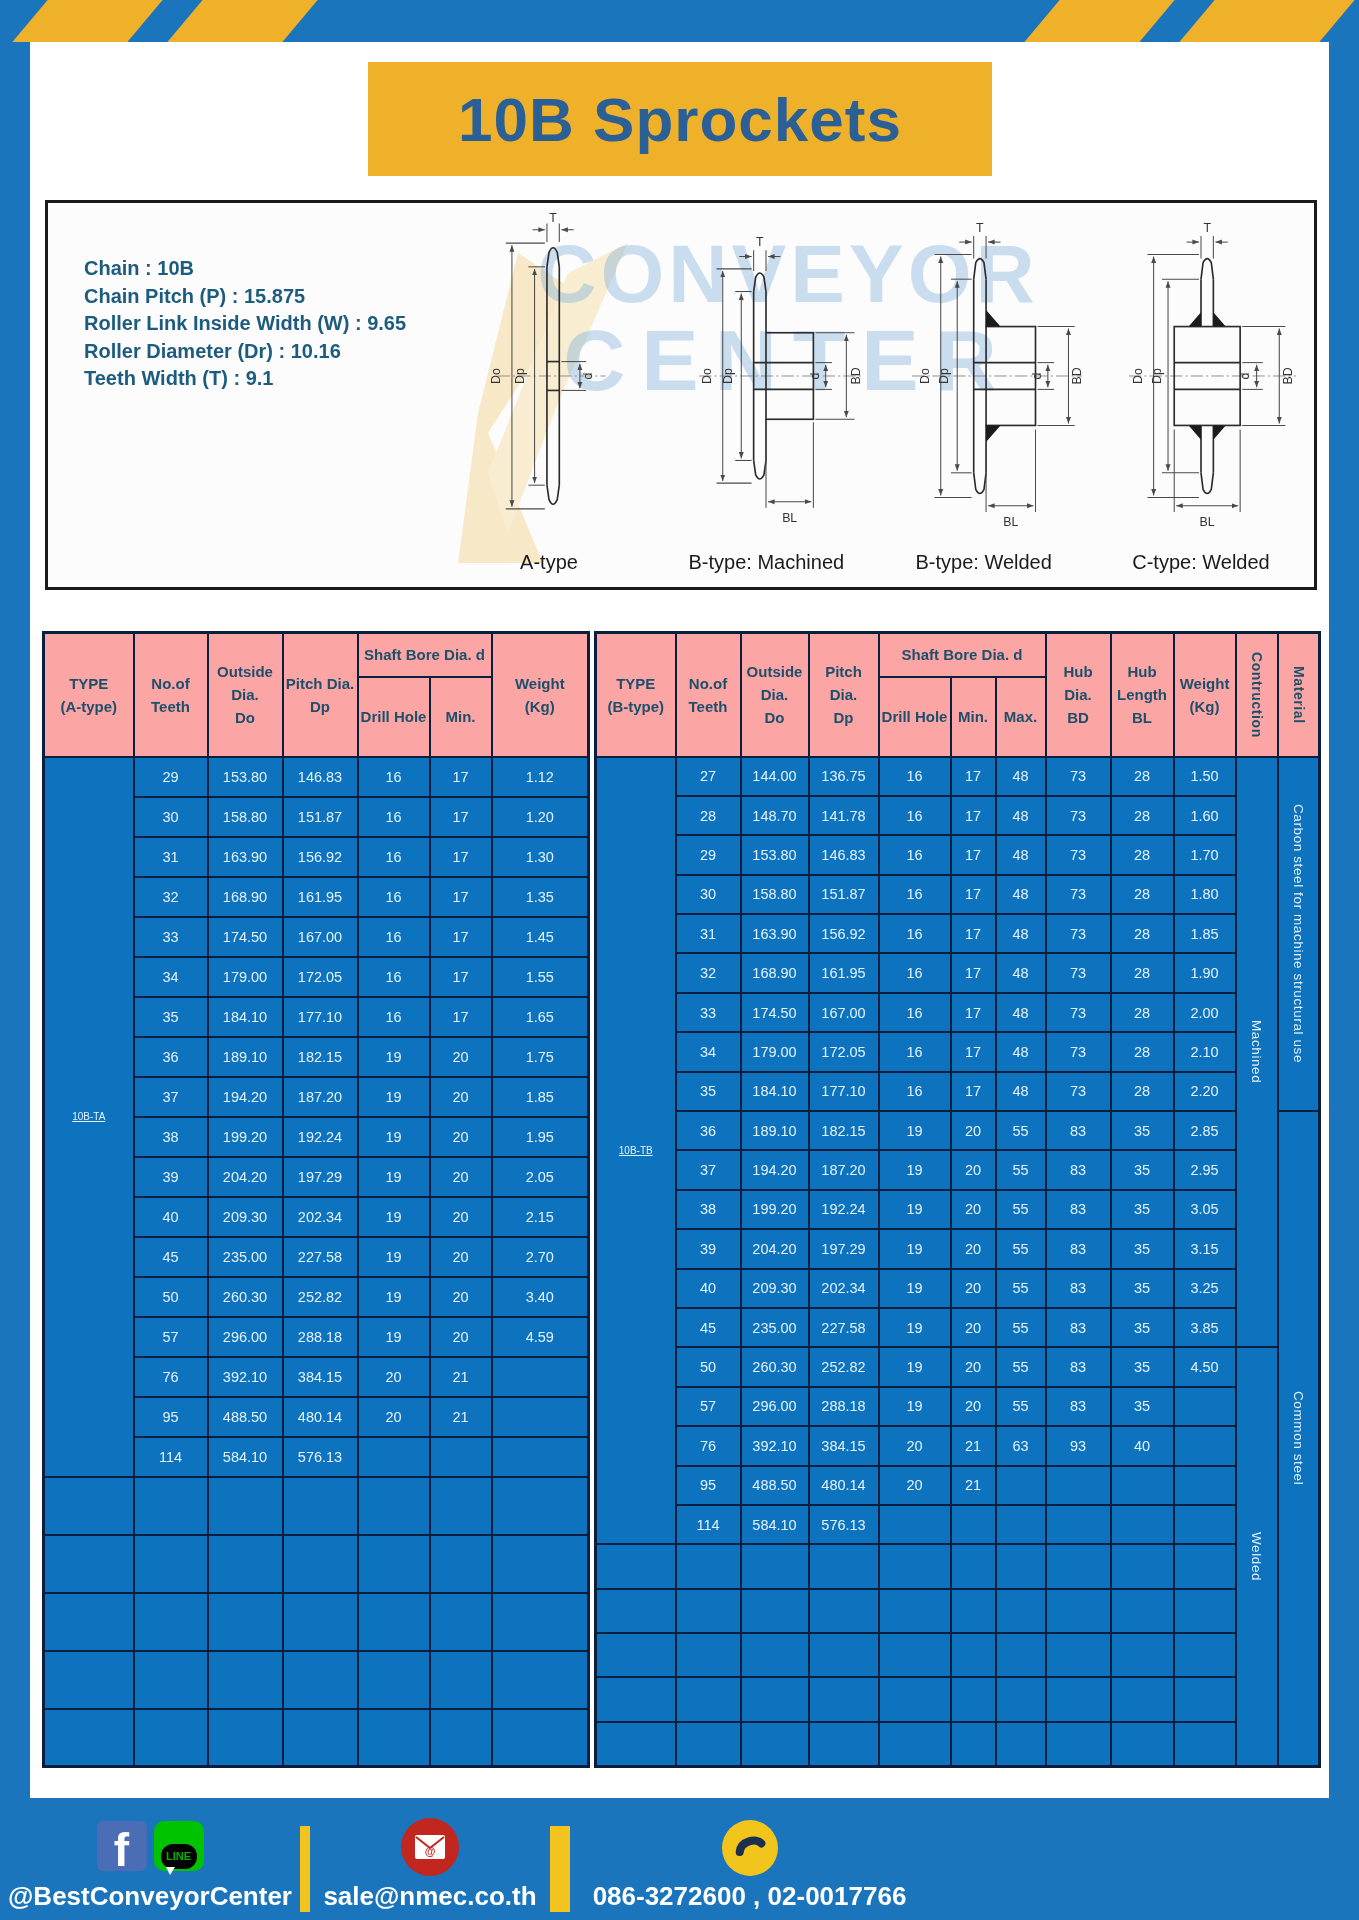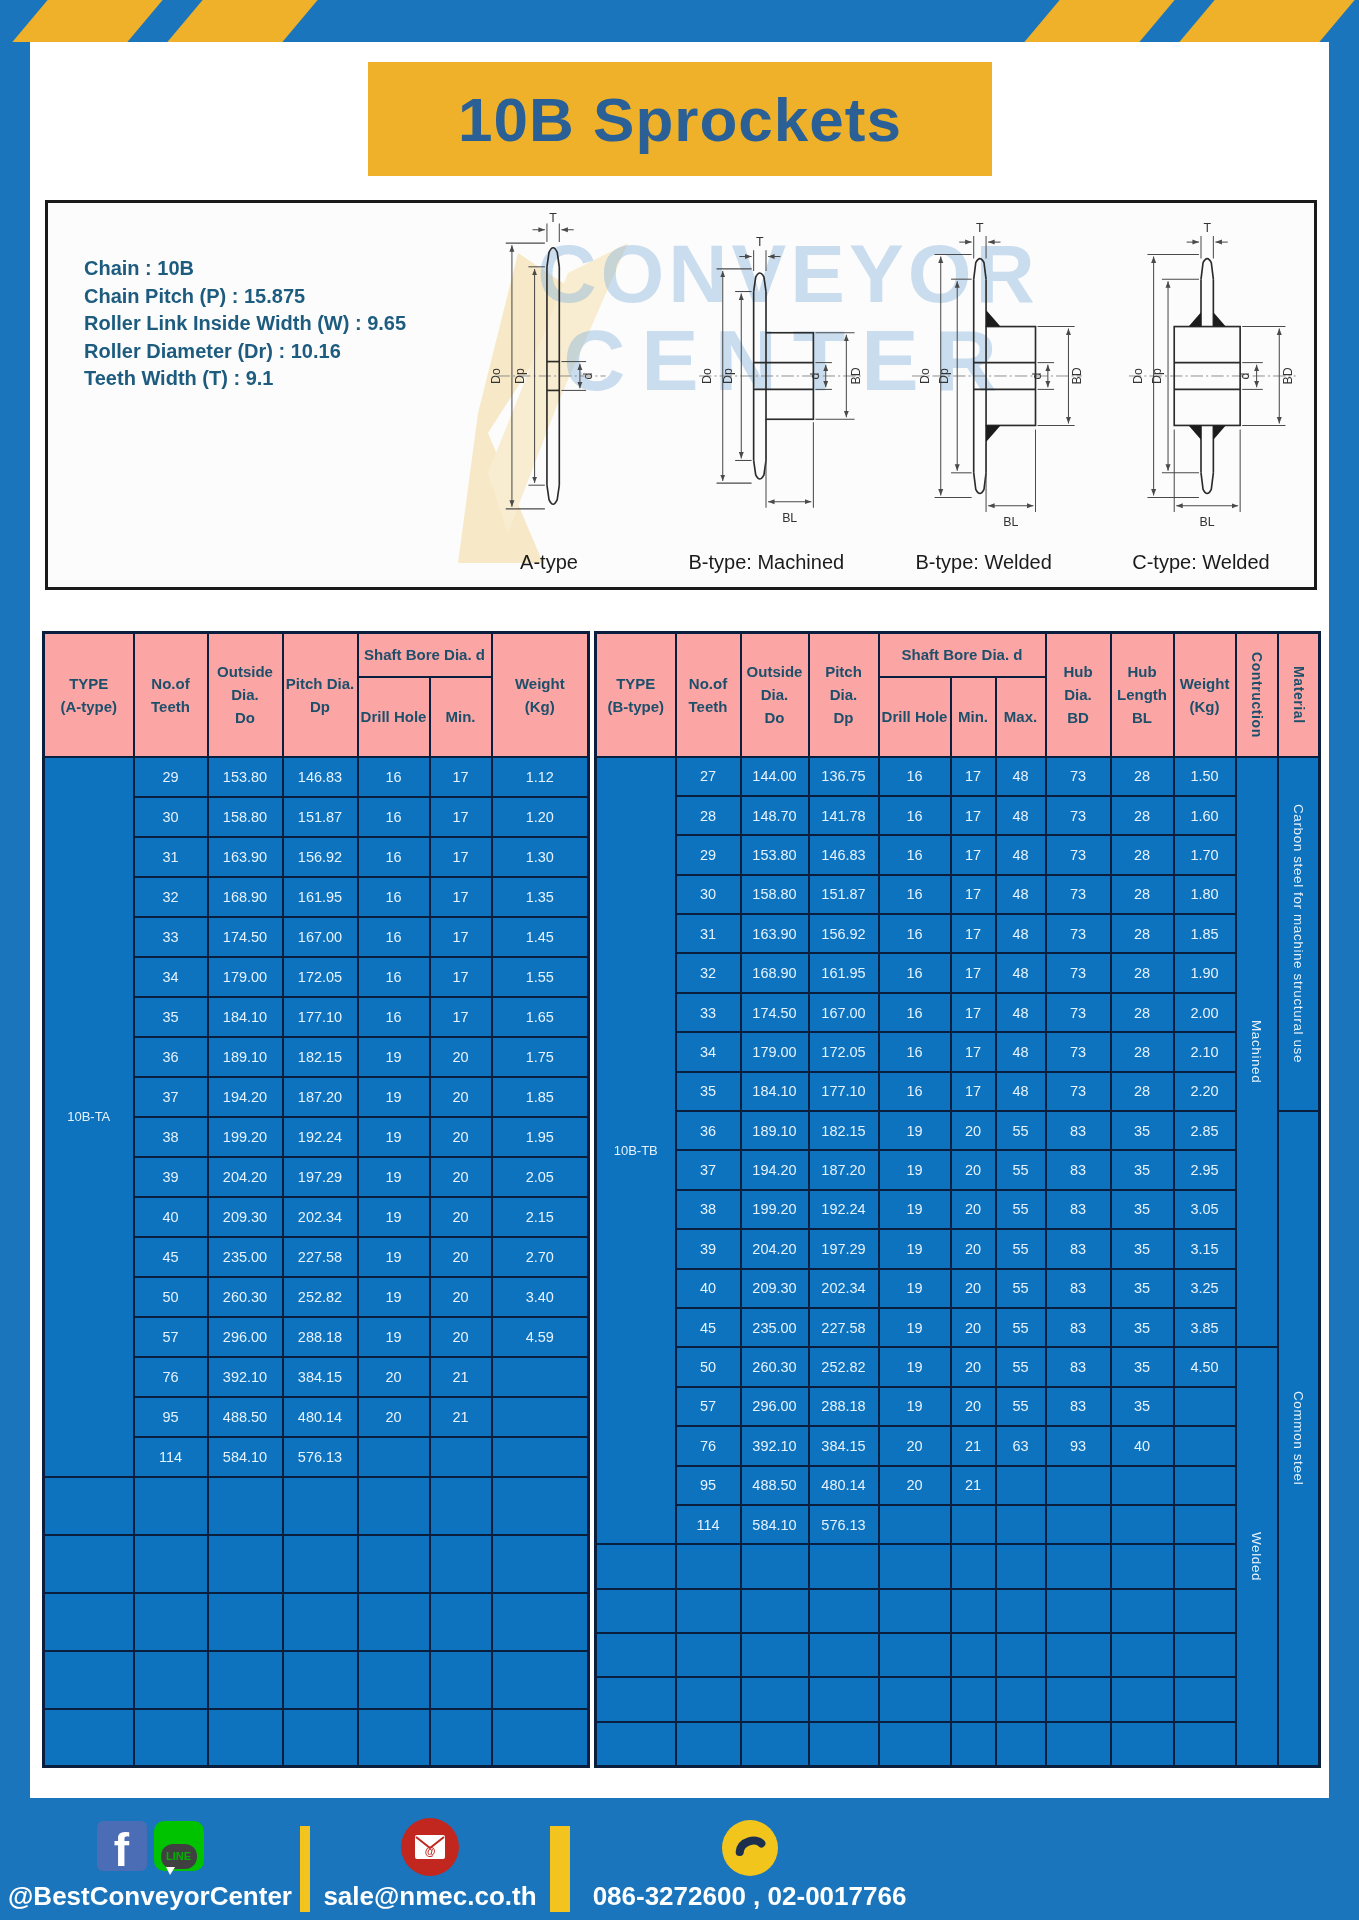--- a/index.html
+++ b/index.html
@@ -45,37 +45,37 @@
   .tbl th{background:#fca5a5;color:#1d4f6b;font-weight:bold;font-size:15px;border:2px solid #0a1e3d;
           white-space:pre-line;line-height:1.55;padding:1px 2px;text-align:center;}
   .tbl thead tr:first-child{height:44px;}
   .tbl thead tr:nth-child(2){height:80px;}
   .tbl td{background:#0d73bf;color:#e5f2fd;border:2px solid #0a1e3d;text-align:center;
           font-size:14.5px;padding:0;vertical-align:middle;}
   .tbl-a tbody tr{height:40px;}
   .tbl-b tbody tr{height:39.4px;}
   .tbl-a tbody tr.empty{height:58px;}
   .tbl-b tbody tr.empty{height:44.4px;}
-  td.type{font-size:13px;}
+  td.type{font-size:10px;text-decoration:underline;}
   td.vert, th.vert{writing-mode:vertical-rl;text-orientation:mixed;letter-spacing:0.6px;}
   td.vert{font-size:13.5px;padding:6px 0;}
   th.vert{font-size:14px;padding:4px 0;}
 
   
   .footer{position:absolute;left:0;bottom:0;width:1359px;height:122px;background:#1a75bc;z-index:6;
           display:flex;align-items:flex-end;padding-bottom:8px;box-sizing:border-box;}
   .fsec{display:flex;flex-direction:column;align-items:center;justify-content:flex-end;}
   .s1{width:300px;} .s2{width:240px;} .s3{width:430px;} .s4{width:359px;}
   .fdiv{width:10px;height:86px;background:#f2c41d;}
   .ftext{color:#ffffff;font-weight:bold;font-size:26px;margin-top:5px;white-space:nowrap;}
   .ficons{display:flex;gap:7px;align-items:center;height:60px;}
   .fb{width:50px;height:50px;background:#4a6db5;border-radius:6px;color:#fff;font-size:46px;font-weight:bold;
       display:flex;align-items:flex-end;justify-content:center;line-height:0.92;overflow:hidden;}
   .lineapp{width:50px;height:50px;background:#00c300;border-radius:10px;display:flex;align-items:center;justify-content:center;position:relative;}
-  .bubble{width:36px;height:25px;background:#404040;border-radius:12px;color:#00b300;font-size:11px;font-weight:bold;
+  .bubble{width:36px;height:25px;background:#000000;border-radius:12px;color:#00b300;font-size:11px;font-weight:bold;
           display:flex;align-items:center;justify-content:center;position:relative;margin-top:20px;}
   .bubble:after{content:"";position:absolute;left:5px;bottom:-6px;width:0;height:0;
                 border-left:4px solid transparent;border-right:5px solid transparent;border-top:8px solid #fff;}
   .circle{border-radius:50%;display:flex;align-items:center;justify-content:center;}
   .mail{width:58px;height:58px;background:#c1271f;}
   .globe{width:56px;height:56px;background:#35b6ea;}
   .phone{width:56px;height:56px;background:#f2c51d;}
 </style>
 </head>
 <body>

